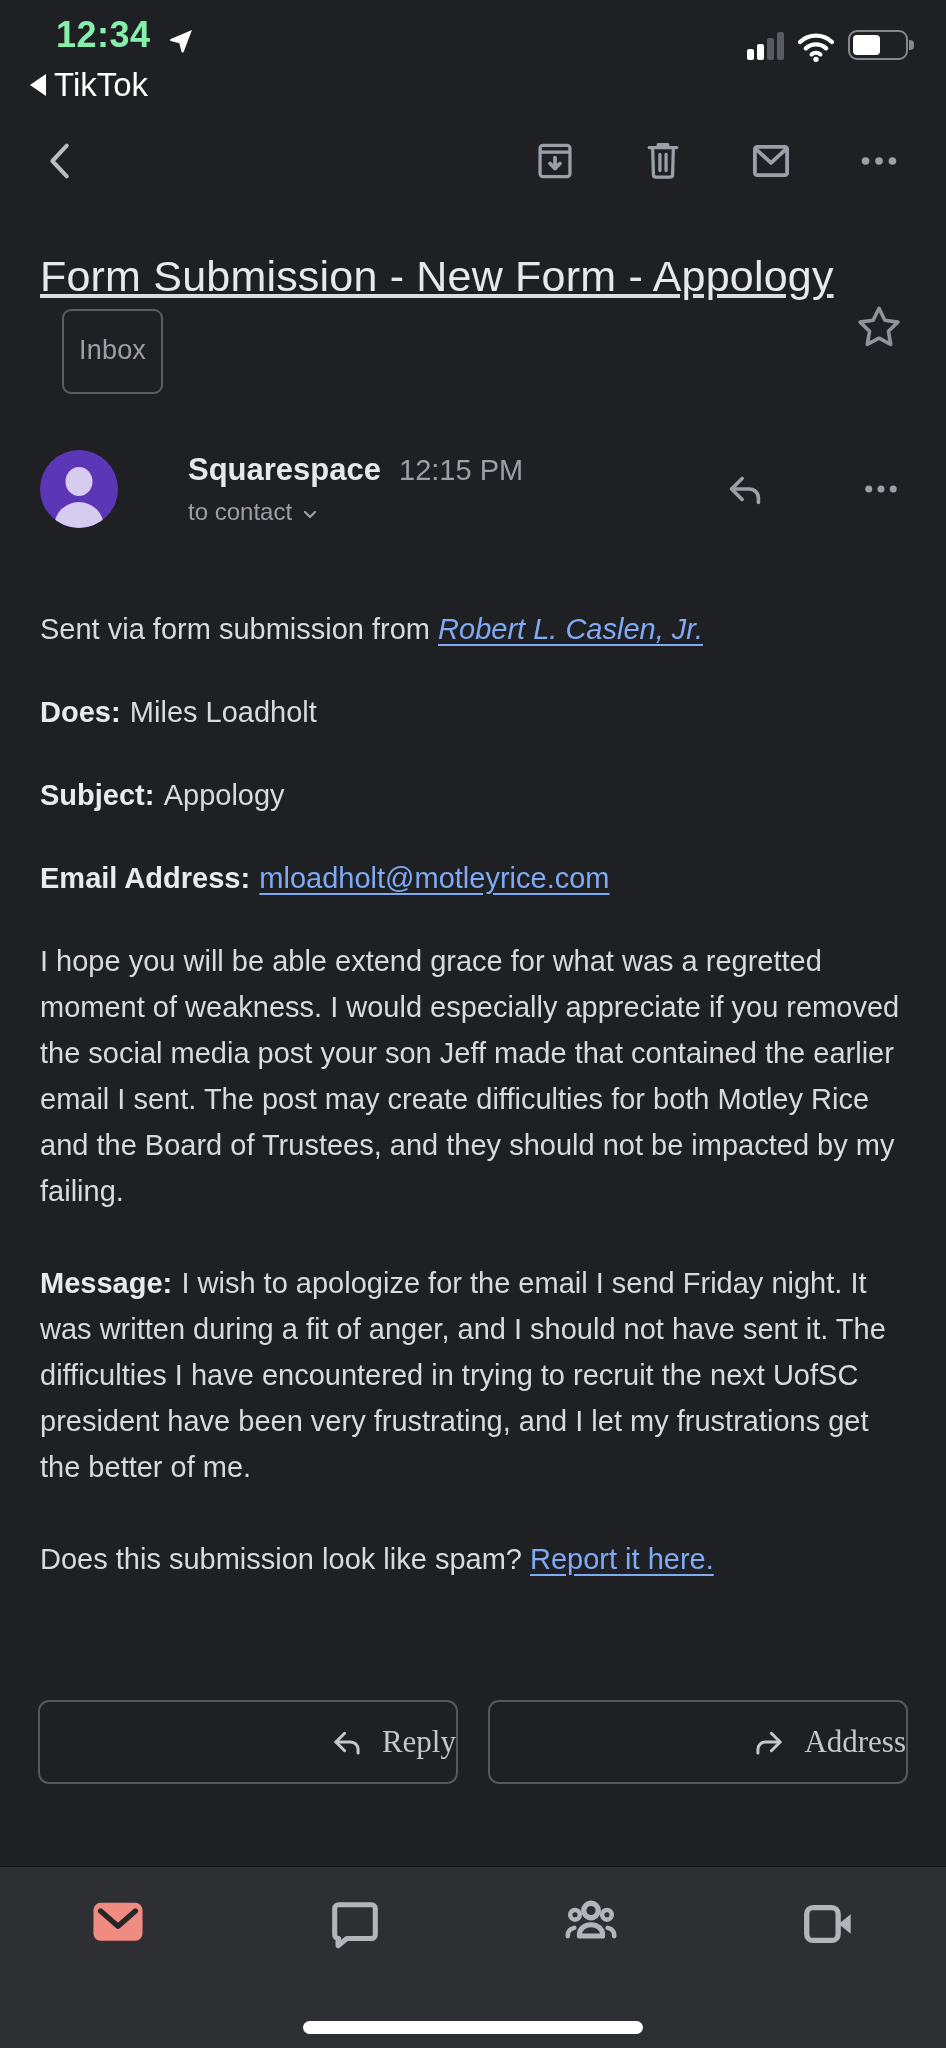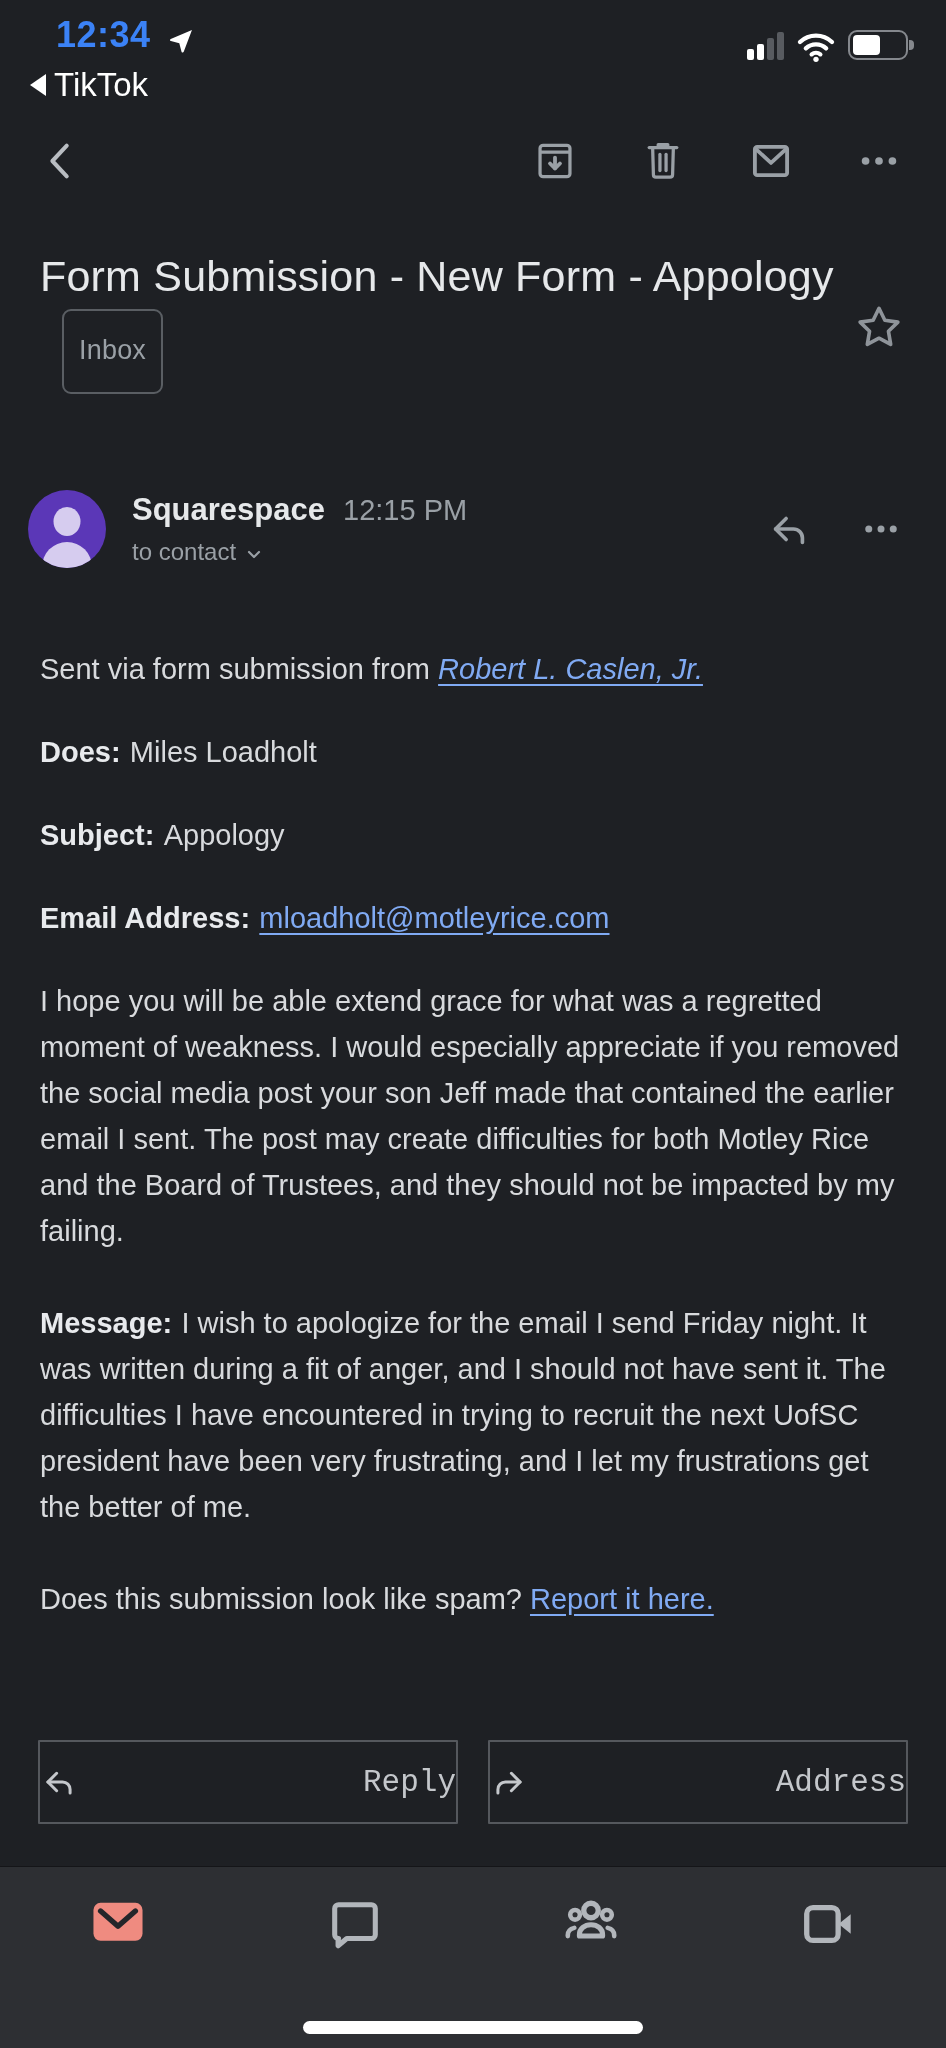--- a/index.html
+++ b/index.html
@@ -7,21 +7,21 @@
   body { font-family:"Liberation Sans","DejaVu Sans",sans-serif; }
   .app {
     position:relative; width:946px; height:2048px; margin:0 auto;
     background:#1e2024; color:#dadce0; overflow:hidden;
   }
 
   
   .statusbar { position:relative; height:112px; }
   .sb-time {
     position:absolute; left:56px; top:14px;
-    font-size:36px; font-weight:700; color:#3b82f6; letter-spacing:.5px;
+    font-size:36px; font-weight:700; color:#86efac; letter-spacing:.5px;
     display:flex; align-items:center; gap:16px;
   }
   .sb-nav-icon { width:28px; height:28px; color:#fff; margin-top:2px; }
   .sb-backapp {
     position:absolute; left:30px; top:66px;
     display:flex; align-items:center; gap:8px;
     color:#fff; font-size:33px;
   }
   .tri-left { width:0; height:0; border-top:11px solid transparent; border-bottom:11px solid transparent; border-right:16px solid #fff; }
   .sb-right { position:absolute; right:38px; top:30px; display:flex; align-items:center; gap:12px; }
@@ -39,33 +39,33 @@
 
   
   .toolbar { display:flex; align-items:center; padding:18px 44px 0 38px; height:80px; color:#9aa0a6; }
   .tb-back { width:46px; height:46px; color:#b9bdc2; }
   .tb-spacer { flex:1; }
   .tb-icons { display:flex; align-items:center; gap:62px; }
   .tb-icons .ic { width:46px; height:46px; }
   .ic svg { width:100%; height:100%; display:block; }
 
   
-  .subject-row { position:relative; margin-top:48px; padding:0 98px 0 40px; }
+  .subject-row { position:relative; margin-top:48px; padding:0 98px 0 40px;text-decoration:underline; }
   .subject {
     font-size:43px; font-weight:400; color:#e6e8ea; line-height:73px; letter-spacing:.2px;
   }
   .inbox-badge {
     display:inline-block; margin-left:22px; padding:3px 15px 5px;
     border:2px solid #5a5e63; border-radius:9px;
     font-size:27px; color:#9aa0a6; vertical-align:middle; transform:translateY(-4px);
   }
   .star { position:absolute; right:40px; top:50%; transform:translateY(-34%); width:54px; height:54px; color:#8f949a; }
 
   
-  .sender { display:flex; align-items:center; margin-top:92px; padding:0 44px 0 28px; }
+  .sender { display:flex; align-items:center; margin-top:52px; padding:0 44px 0 40px;gap:44px; }
   .avatar { position:relative; width:78px; height:78px; border-radius:50%; overflow:hidden; flex:none; }
   .avatar .head { position:absolute; left:50%; top:17px; transform:translateX(-50%); width:27px; height:29px; border-radius:50%; }
   .avatar .torso { position:absolute; left:50%; bottom:-10px; transform:translateX(-50%); width:50px; height:36px; border-radius:25px 25px 8px 8px; }
   .s-info { margin-left:26px; flex:1; min-width:0; }
   .s-line1 { display:flex; align-items:baseline; gap:18px; }
   .s-name { font-size:31px; font-weight:700; color:#e6e8ea; }
   .s-time { font-size:29px; color:#9aa0a6; }
   .s-line2 { display:flex; align-items:center; gap:6px; margin-top:10px; color:#9aa0a6; font-size:24px; cursor:default; }
   .chev { width:24px; height:24px; margin-top:4px; }
   .s-reply { width:46px; height:46px; color:#9aa0a6; margin-right:48px; }
@@ -75,23 +75,23 @@
   .mailbody { padding:0 40px; margin-top:78px; font-size:29px; line-height:46px; color:#d8dadd; }
   .mailbody p { margin-bottom:37px; }
   .mailbody p.para { margin-bottom:46px; }
   .lbl { font-weight:700; color:#e8eaed; margin-right:.32em; }
   a.lnk { color:#80aaf3; text-decoration:underline; text-underline-offset:5px; cursor:pointer; }
   a.lnk.it { font-style:italic; }
 
   
   .actions { display:flex; gap:30px; padding:0 38px; margin-top:118px; }
   .abtn {
-    flex:1; height:84px; border:2px solid #55585d; border-radius:1px; background:transparent;
-    display:flex; align-items:center; justify-content:space-between; gap:16px;
-    color:#c4c7cb; font-size:31px; font-family:Liberation Mono, monospace; cursor:pointer;
+    flex:1; height:84px; border:2px solid #55585d; border-radius:11px; background:transparent;
+    display:flex; align-items:center; justify-content:flex-end; gap:16px;
+    color:#c4c7cb; font-size:31px; font-family:Liberation Serif, serif; cursor:pointer;
   }
   .abtn .aic { width:38px; height:38px; }
 
   
   .bottomnav {
     position:absolute; left:0; right:0; bottom:0; height:182px;
     background:#2d2f33; border-top:1px solid #141518;
     display:grid; grid-template-columns:repeat(4,1fr); align-items:start; padding-top:28px;
   }
   .nav-item { display:flex; justify-content:center; color:#b2b6bb; cursor:pointer; }

